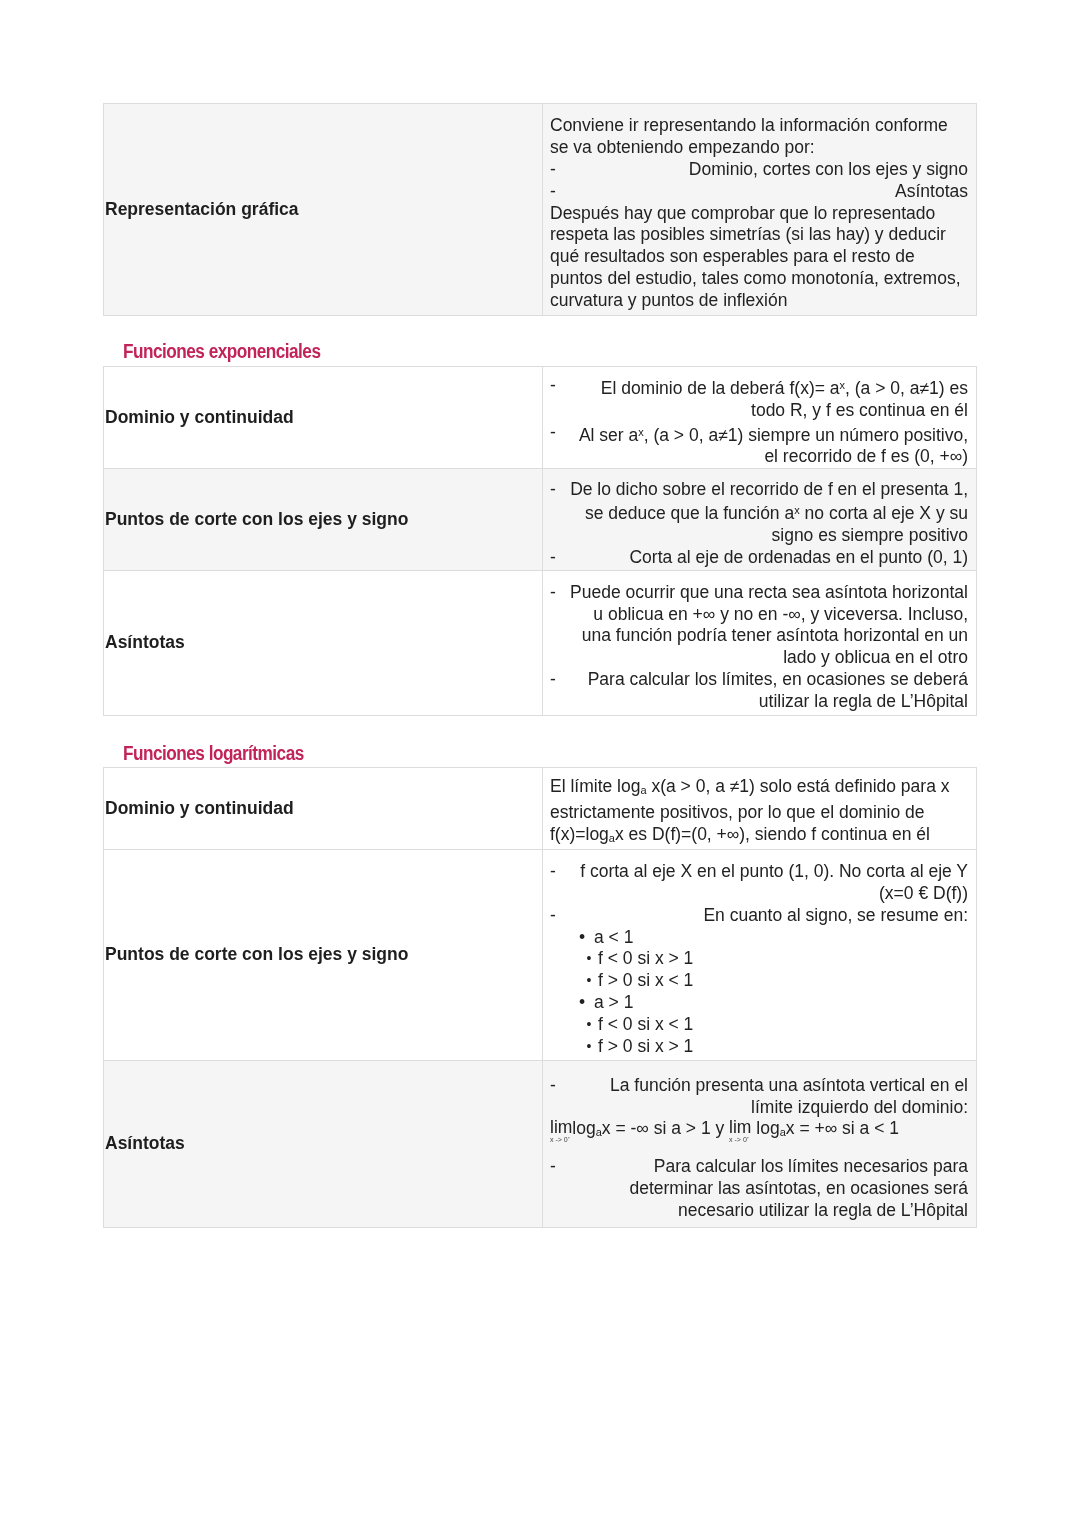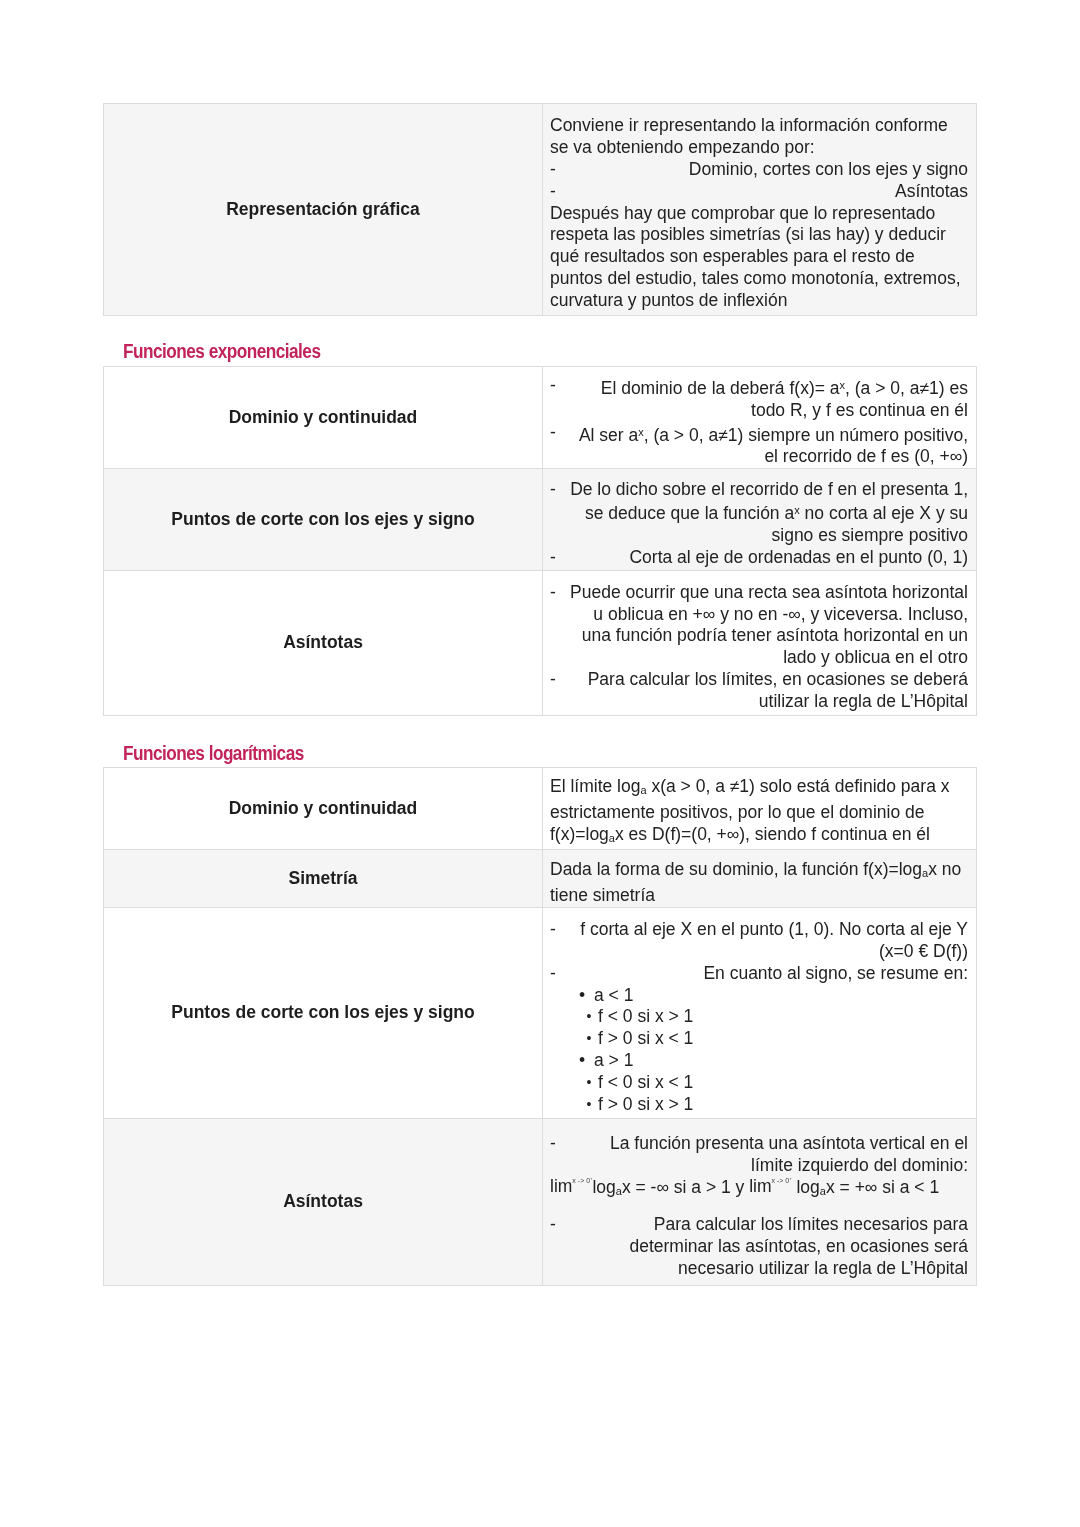--- a/index.html
+++ b/index.html
@@ -10,42 +10,42 @@
   .page { position: absolute; left: 0; top: 0; width: 1080px; height: 1527px; }
   table.notes {
     position: absolute; left: 103px; width: 874px;
     border-collapse: collapse; table-layout: fixed;
   }
   table.notes td {
     border: 1.5px solid #dcdcdc; vertical-align: middle;
     font-size: 17.5px; line-height: 21.8px;
   }
   table.notes td.label {
-    width: 436px; text-align: center; font-weight: bold; color: #1e1e1e;
+    width: 436px; text-align: left; font-weight: bold; color: #1e1e1e;
   }
   table.notes td.content { padding: 8px 8px 0 7px; color: #222222; }
   tr.white td { background: #ffffff; }
   tr.grey td { background: #f5f5f5; }
   .section-title {
     position: absolute; left: 123px;
     font-family: "Liberation Sans", sans-serif; font-weight: bold;
     font-size: 20px; color: #c2245a; letter-spacing: -0.6px;
     transform: scaleX(0.86); transform-origin: left center;
   }
   .dash { display: flex; }
   .dash .mark { width: 20px; flex: 0 0 20px; padding-left: 0px; }
   .dash .txt { flex: 1; text-align: right; }
   .bullet { display: flex; padding-left: 20px; }
   .bullet .mark { width: 24px; flex: 0 0 24px; text-align: center; }
   .sub-bullet { display: flex; padding-left: 30px; }
   .sub-bullet .mark { width: 18px; flex: 0 0 18px; text-align: center; font-size: 14px; }
   sub.s { font-size: 11px; vertical-align: -2px; }
   sup.s { font-size: 11px; vertical-align: 5px; }
   .limrow { display: flex; align-items: flex-start; padding-bottom: 12px; }
-  .lim { display: inline-flex; flex-direction: row; align-items: flex-start; line-height: 18px; }
+  .lim { display: inline-flex; flex-direction: column; align-items: flex-start; line-height: 18px; }
   .lim .under { font-size: 7px; line-height: 8px; color: #444; }
 </style>
 </head>
 <body>
 
 <div class="page">
 
   <table class="notes" style="top:103px;">
     <tbody>
         <tr class="grey" style="height:212px;">
@@ -115,26 +115,20 @@
   <div class="section-title" style="top:742px;">Funciones logarítmicas</div>
 
   <table class="notes" style="top:767px;">
     <tbody>
         <tr class="white" style="height:80px;">
       <td class="label">Dominio y continuidad</td>
       <td class="content">
         <span>El límite log</span><sub class="s">a</sub><span> x(a &gt; 0, a ≠1) solo está definido para x estrictamente positivos, por lo que el dominio de f(x)=log</span><sub class="s">a</sub><span>x es D(f)=(0, +∞), siendo f continua en él</span>
       </td>
     </tr>
-    <tr class="grey" style="height:58px;">
-      <td class="label">Simetría</td>
-      <td class="content">
-        <span>Dada la forma de su dominio, la función f(x)=log</span><sub class="s">a</sub><span>x no tiene simetría</span>
-      </td>
-    </tr>
     <tr class="white" style="height:211px;">
       <td class="label">Puntos de corte con los ejes y signo</td>
       <td class="content">
         <div class="dash">
           <span class="mark">-</span>
           <span class="txt">f corta al eje X en el punto (1, 0). No corta al eje Y (x=0 € D(f))</span>
         </div>
         <div class="dash">
           <span class="mark">-</span>
           <span class="txt">En cuanto al signo, se resume en:</span>

